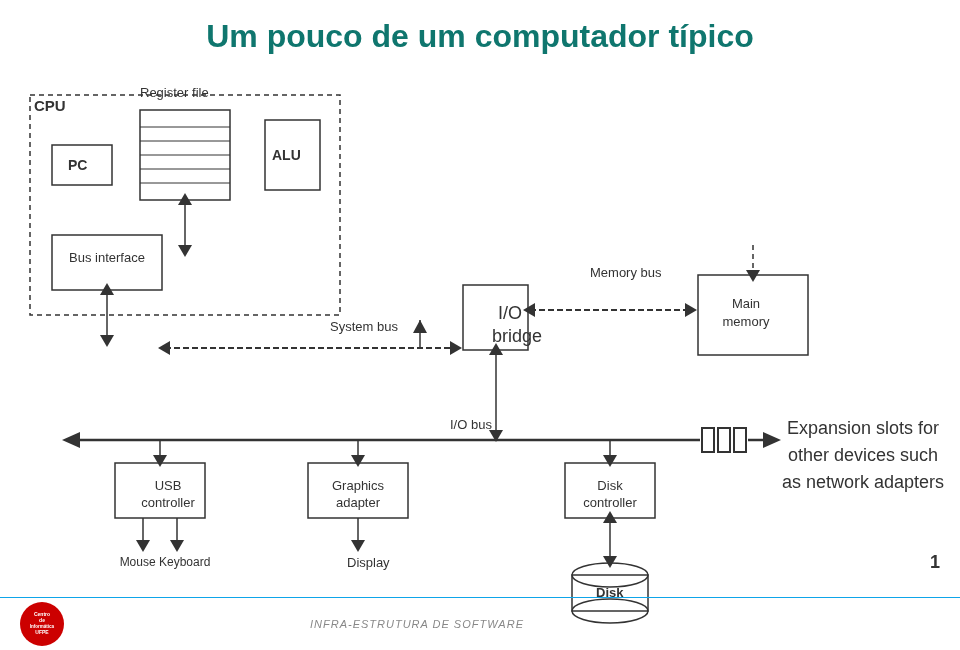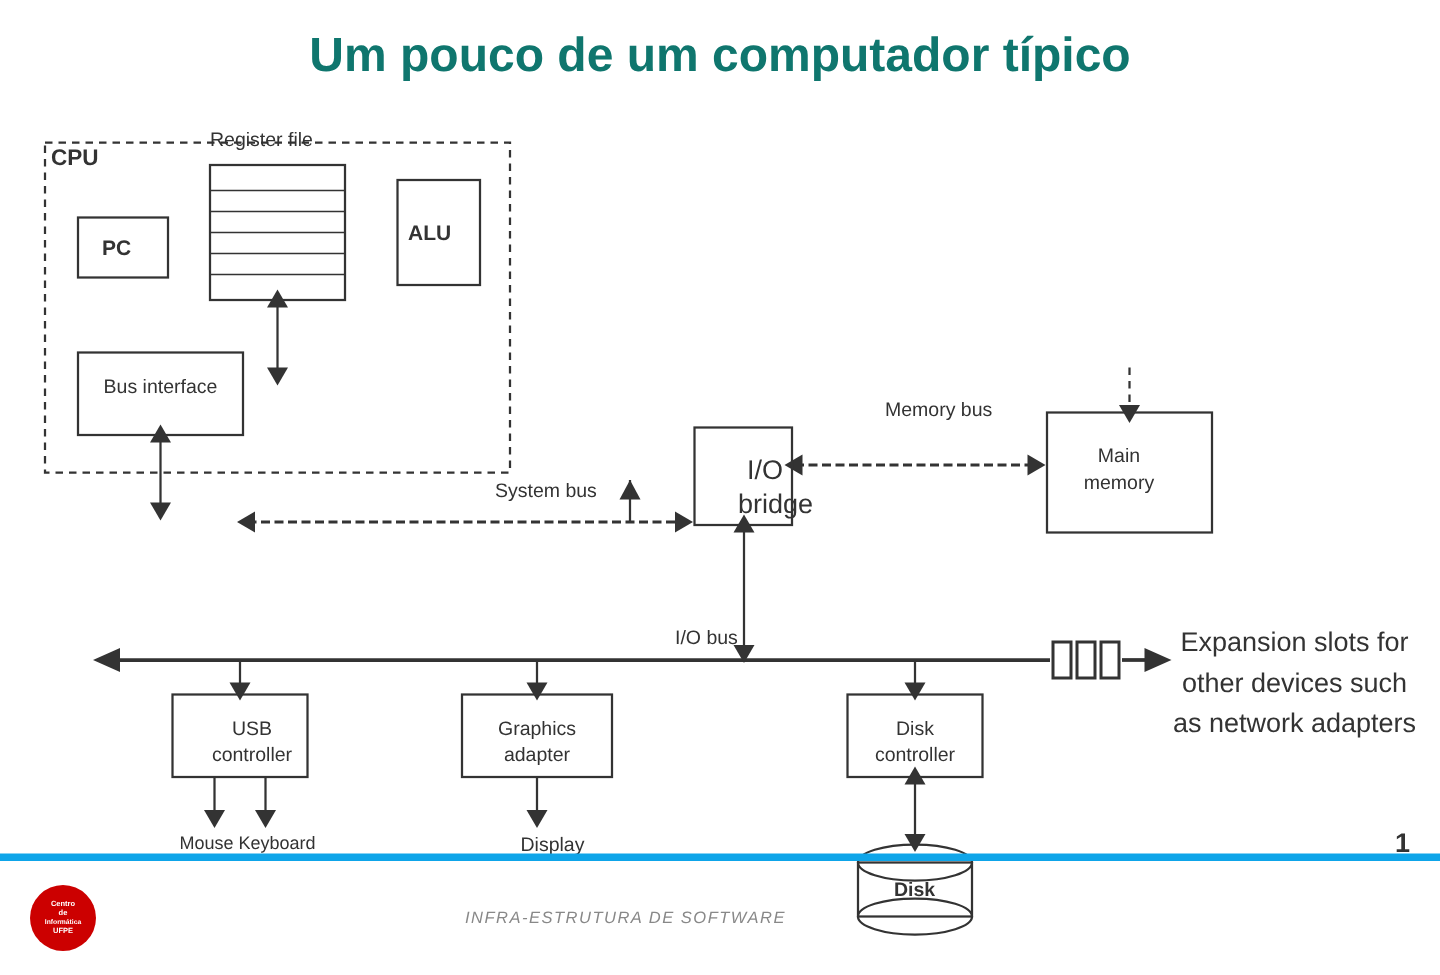--- a/index.html
+++ b/index.html
@@ -46,22 +46,22 @@
       pointer-events: none;
     }
 
     .footer {
       position: absolute;
       bottom: 0;
       width: 100%;
       display: flex;
       align-items: center;
       justify-content: space-between;
-      padding: 16px 20px;
-      border-top: 5px solid #0ea5e9;
+      padding: 4px 20px;
+      border-top: 1px solid #0ea5e9;
     }
 
     .footer-logo {
       display: flex;
       align-items: center;
       gap: 6px;
     }
 
     .footer-logo .logo-circle {
       width: 44px;

